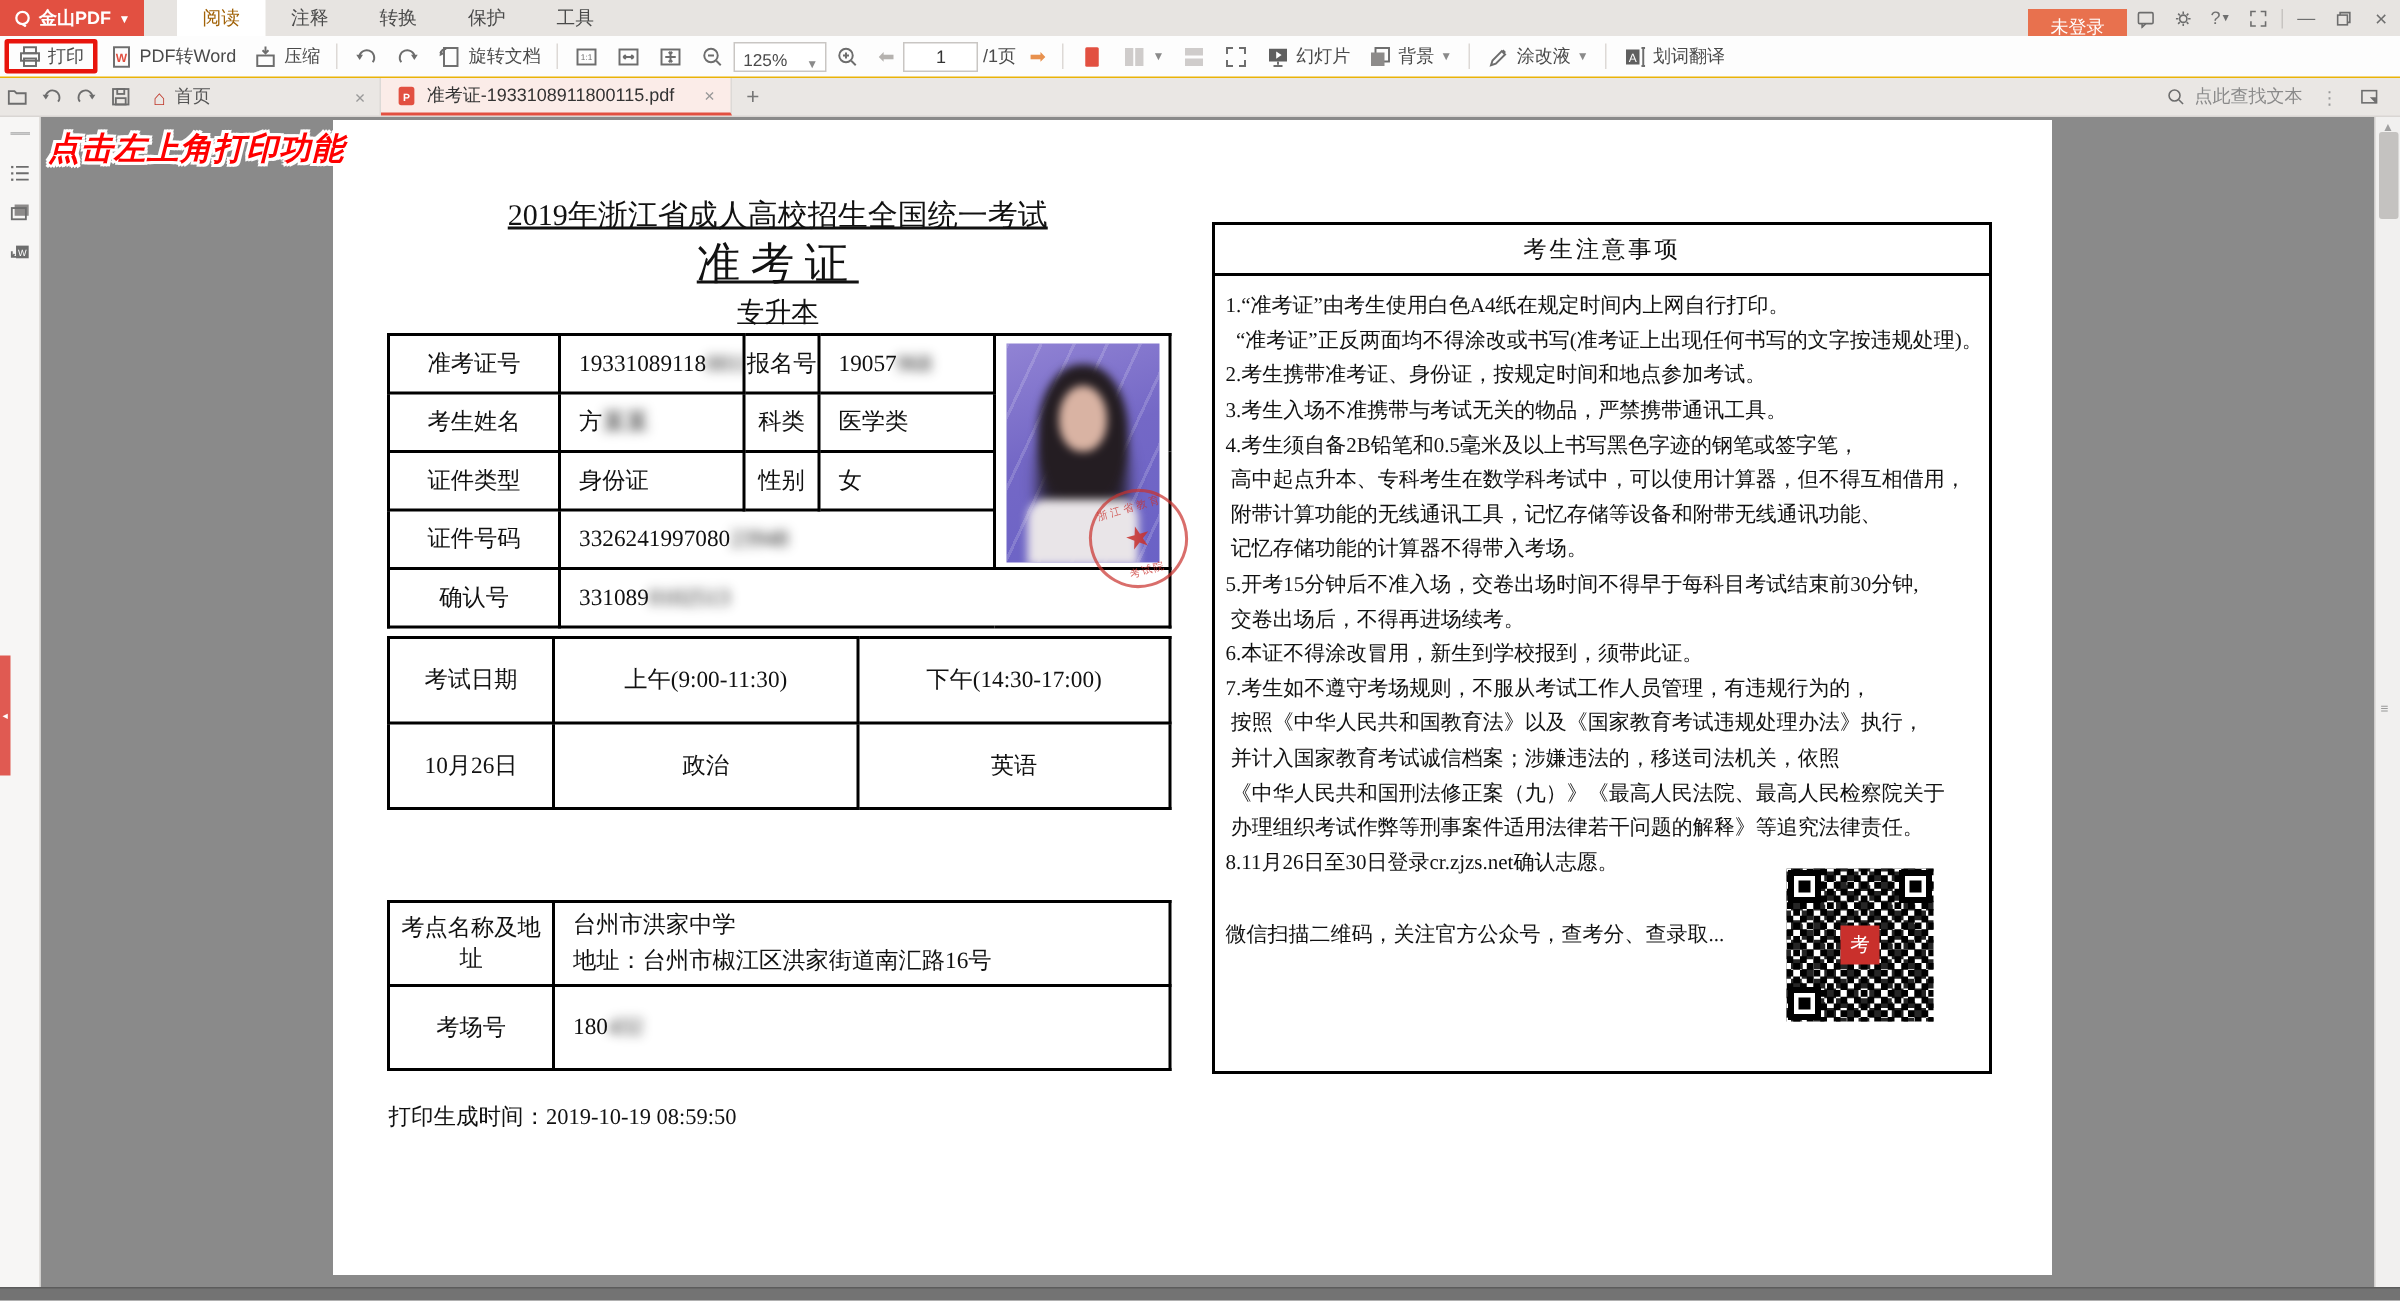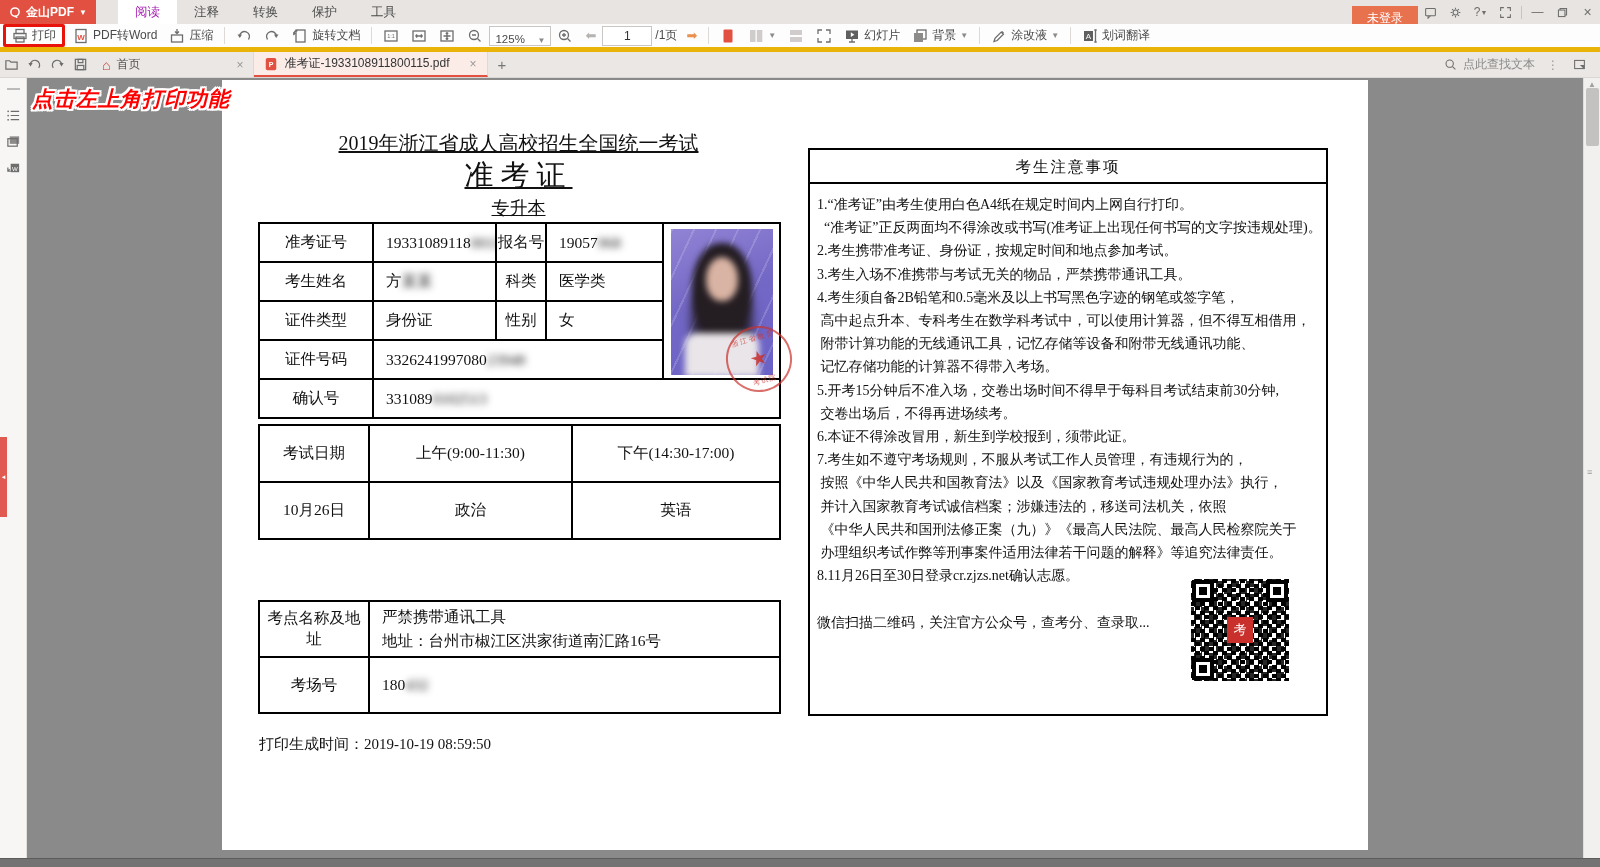--- a/index.html
+++ b/index.html
@@ -5,29 +5,29 @@
   * { margin:0; padding:0; box-sizing:border-box; }
   html,body { width:1600px; height:867px; }
   body { font-family:"Liberation Sans","DejaVu Sans",sans-serif; position:relative; overflow:hidden; background:#8a8a8a; color:#333; }
 
   
   #titlebar { position:absolute; top:0; left:0; width:1600px; height:24px; background:#e7e4e1; display:flex; align-items:stretch; }
   .logo { background:#e25041; color:#fff; font-size:12px; font-weight:bold; display:flex; align-items:center; gap:5px; padding:0 9px; }
   .logo .caret { font-size:8px; font-weight:normal; }
   .menus { display:flex; margin-left:22px; }
   .menu { padding:0 17px; font-size:12.5px; color:#4a4a4a; display:flex; align-items:center; cursor:default; }
-  .menu.active { background:#fff; color:#a21caf;text-align:right; }
+  .menu.active { background:#fff; color:#a16207;text-align:right; }
   .tb-right { margin-left:auto; display:flex; align-items:center; }
   .login { background:#e8714e; color:#fff; font-size:12px; padding:0 15px; height:24px; display:flex; align-items:center;margin-top:12px; }
   .win-ic { width:25px; height:24px; display:flex; align-items:center; justify-content:center; color:#6f6f6f; font-size:12px; }
   .win-ic svg { width:13px; height:13px; }
   .win-sep { width:1px; height:13px; background:#c7c4c1; margin:0 3px; }
 
   
-  #toolbar { position:absolute; top:24px; left:0; width:1600px; height:28px; background:#fdfdfd; border-bottom:5px solid #eab308; display:flex; align-items:center; padding:0 3px; font-size:12px; color:#4a4a4a; }
+  #toolbar { position:absolute; top:24px; left:0; width:1600px; height:28px; background:#fdfdfd; border-bottom:1px solid #eab308; display:flex; align-items:center; padding:0 3px; font-size:12px; color:#4a4a4a; }
   .titem { display:flex; align-items:center; gap:4px; padding:2px 6px; border-radius:2px; white-space:nowrap; }
   .print-hl { border:3px solid #e8140c; padding:0 6px; margin-right:2px; }
   .vsep { width:1px; height:17px; background:#ddd9d6; margin:0 5px; flex:none; }
   .ic { stroke:#6d6d6d; fill:none; stroke-width:1.3; }
   .titem svg { width:16px; height:16px; flex:none; }
   .zoombox { border:1px solid #c9c6c3; width:62px; height:20px; display:flex; align-items:flex-end; justify-content:space-between; padding:0 5px; background:#fff; font-size:11.5px; }
   .pagebox { border:1px solid #c9c6c3; width:50px; height:20px; text-align:center; background:#fff; font-size:12px; font-family:inherit; color:#333; }
   .dcaret { font-size:8px; color:#8a8a8a; }
   .arrow-prev { color:#b5b2af; font-size:13px; }
   .arrow-next { color:#e8914e; font-size:13px; }
@@ -478,21 +478,21 @@
 
       <table id="venue-table">
         <colgroup>
             <col style="width:110px">
             <col style="width:411px">
           </colgroup>
         <tbody>
             <tr>
           <td class="lbl">考点名称及地址</td>
           <td class="val" style="line-height:24px">
-            <div>严禁携带通讯工具</div>
+            <div>台州市洪家中学</div>
             <div>地址：台州市椒江区洪家街道南汇路16号</div>
           </td>
         </tr>
         <tr>
           <td class="lbl">考场号</td>
           <td class="val"><span>180</span><span class="blurtext">432</span></td>
         </tr>
       </tbody>
         </table>
 

